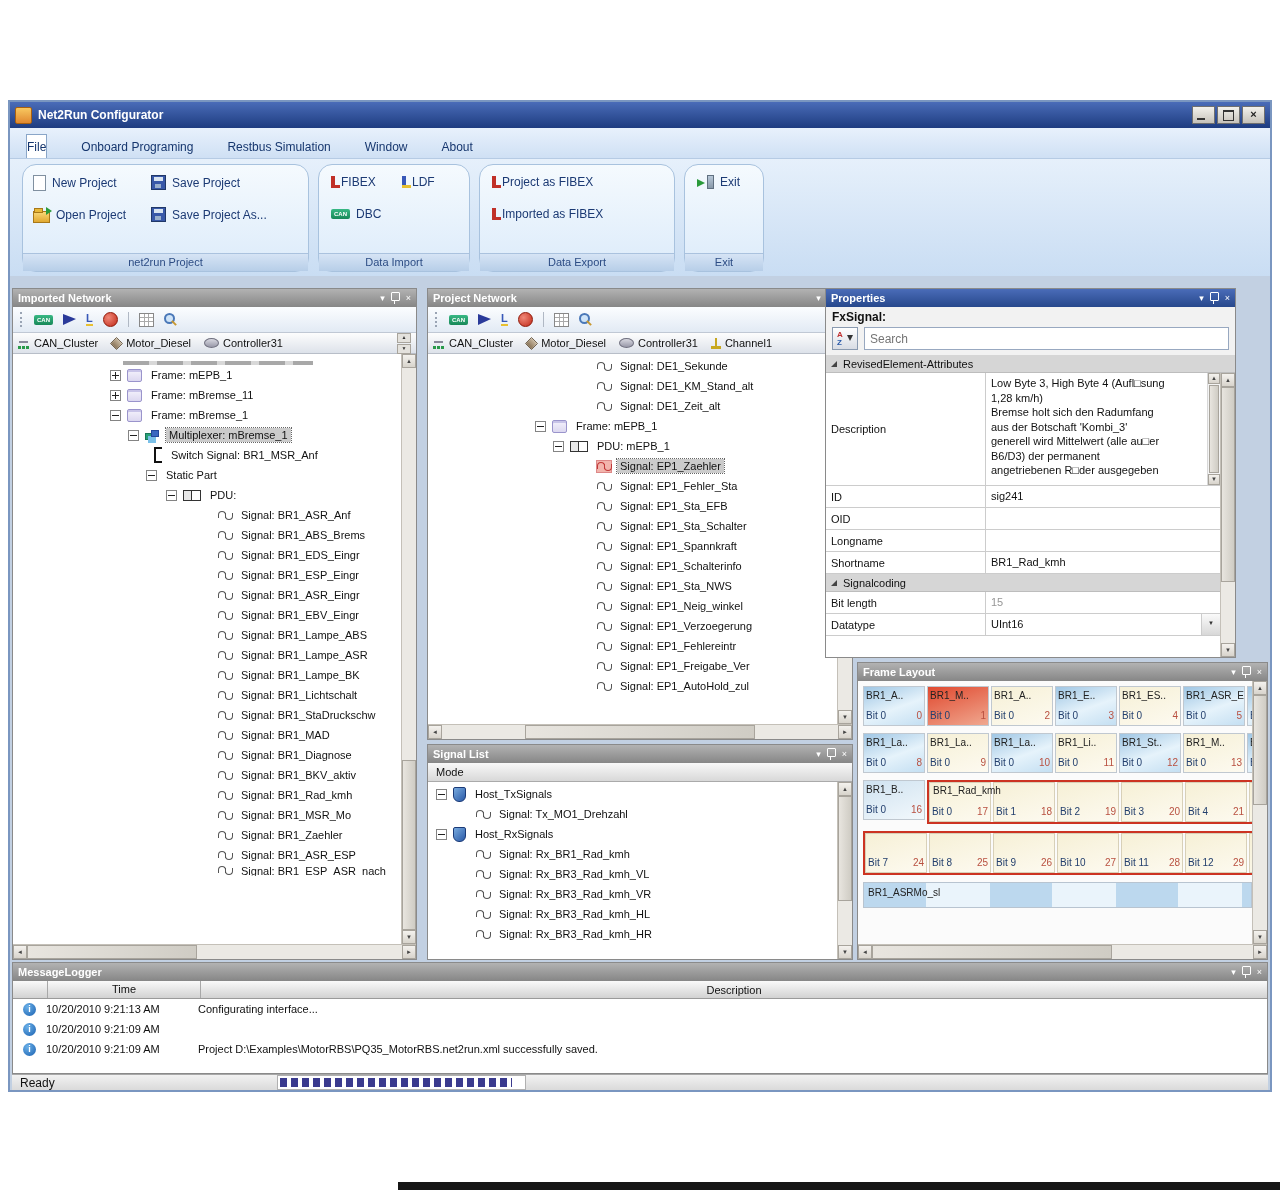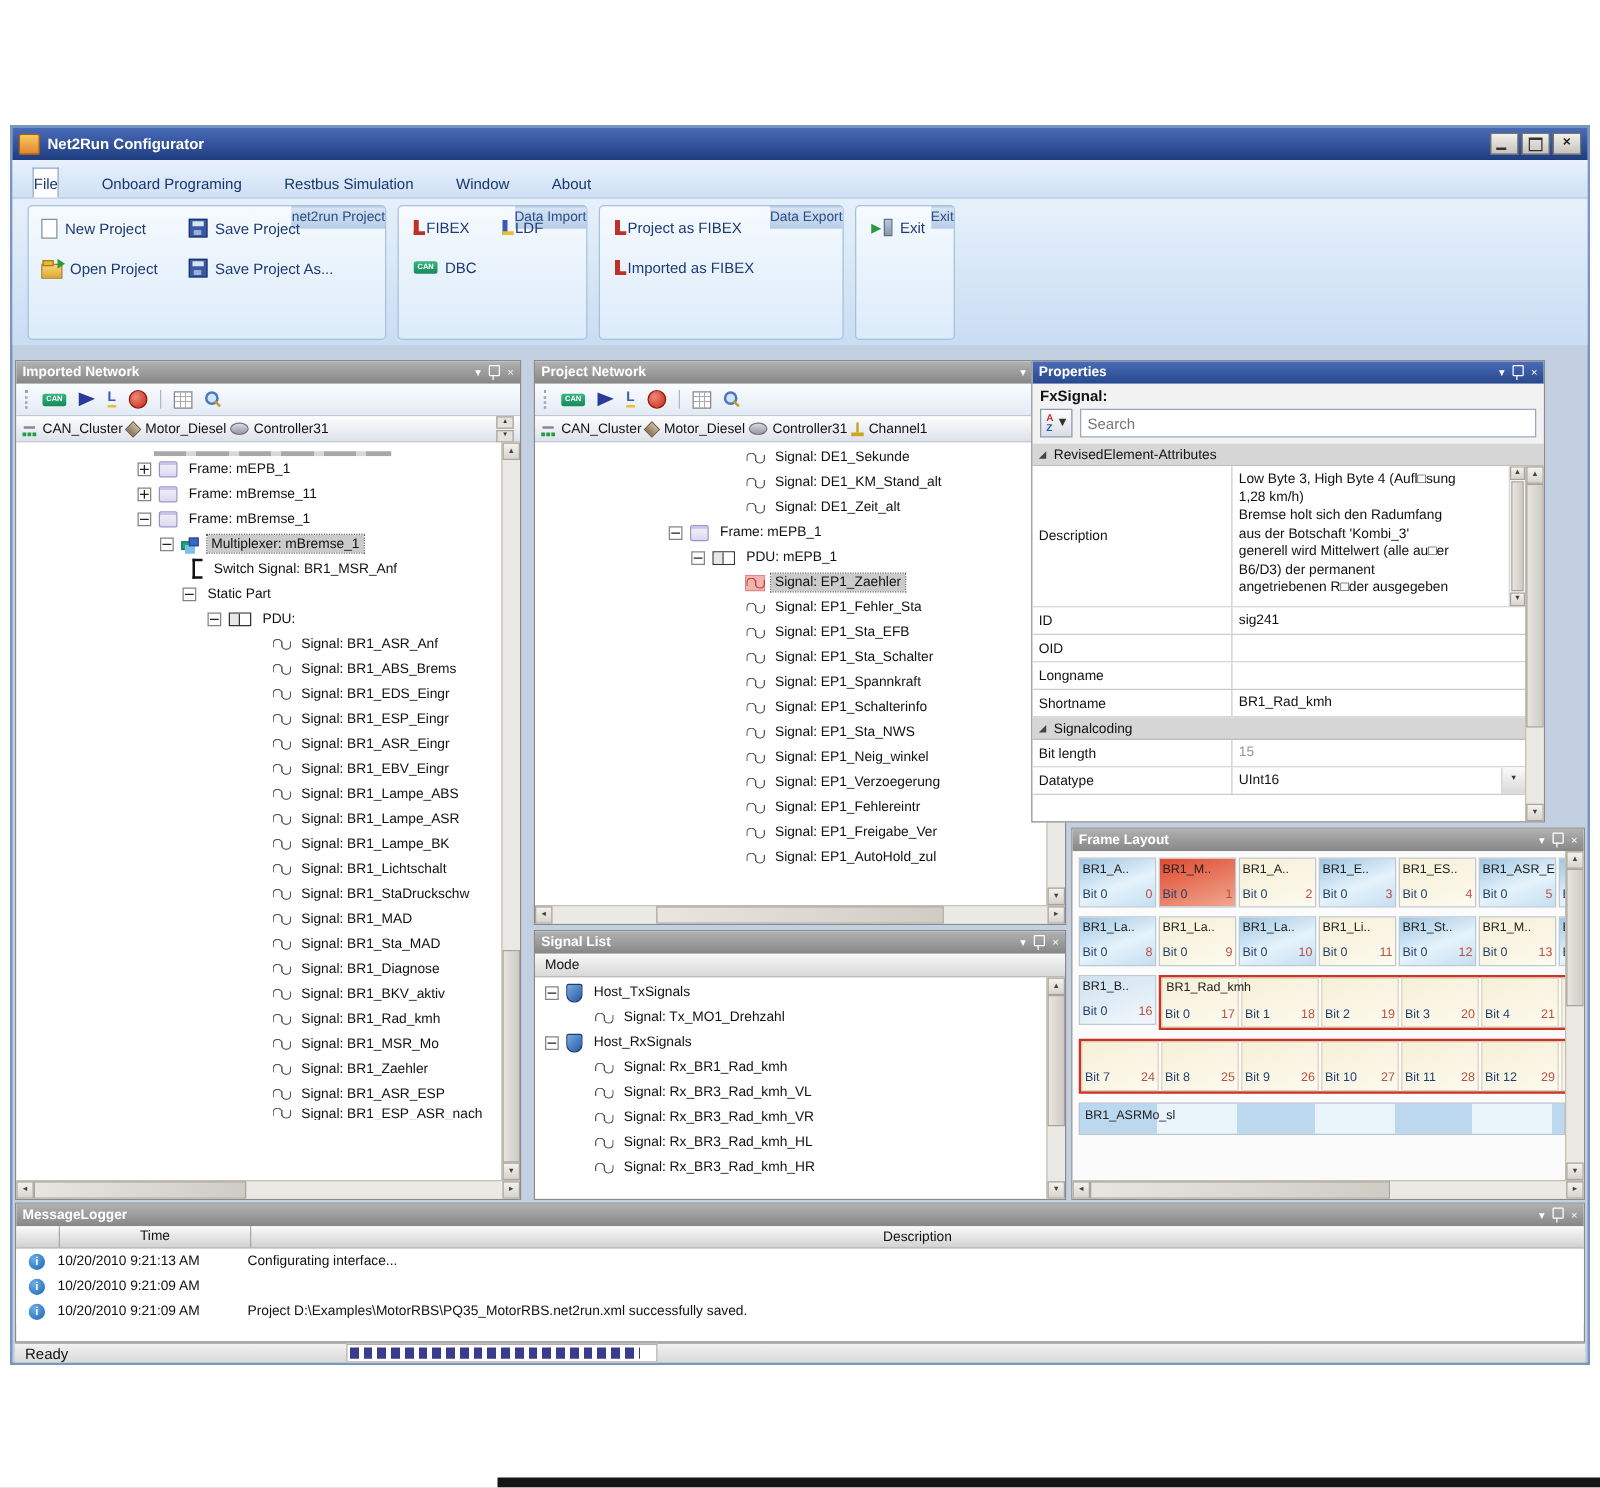--- a/index.html
+++ b/index.html
@@ -18,22 +18,22 @@
         font-size:11px;line-height:14px;text-align:center;color:#222;position:relative}
   .wbtn .minbar{position:absolute;left:4px;right:9px;bottom:3px;height:2px;background:#333}
   .wbtn .maxbox{position:absolute;left:5px;top:3px;width:9px;height:8px;border:1px solid #333;border-top-width:2px}
 
   
   .tabsrow{height:30px;background:linear-gradient(#e8f1fc,#cfe0f4);display:flex;align-items:flex-end;
            padding-left:16px;gap:34px;border-bottom:1px solid #b6cbe4}
   .tab{font-size:12px;color:#16366e;padding:5px 0 4px}
   .tab.active{background:#fff;border:1px solid #8aa6c8;border-bottom:none;font-weight:normal}
   .ribbon{height:112px;background:linear-gradient(#e6f0fb,#c9ddf3);display:flex;gap:9px;padding:5px 0 0 12px}
-  .rgroup{height:108px;background:linear-gradient(#f5fafe,#dcebfa);border:1px solid #a8c2de;border-radius:4px;
-          display:flex;flex-direction:row;box-sizing:border-box}
+  .rgroup{height:108px;background:linear-gradient(#f5fafe,#dcebfa);border:1px solid #a8c2de;border-radius:14px;
+          display:flex;flex-direction:column;box-sizing:border-box}
   .rg-body{flex:1;position:relative}
   .rg-cap{height:17px;background:linear-gradient(#d6e4f5,#b7cee8);text-align:center;font-size:11px;
           color:#2c4c84;border-top:1px solid #aac2de;line-height:16px}
   .rbtn{position:absolute;display:flex;align-items:center;gap:6px;font-size:12px;color:#1c3a74;white-space:nowrap;cursor:default}
   
   .ic{flex:none;display:inline-block;position:relative}
   .ic-new{width:11px;height:14px;background:#fff;border:1px solid #8090a0}
   .ic-save,.ic-saveas{width:13px;height:13px;background:#3858a8;border:1px solid #203868}
   .ic-save::before,.ic-saveas::before{content:"";position:absolute;left:2px;top:1px;right:2px;height:4px;background:#d8e4f0}
   .ic-save::after,.ic-saveas::after{content:"";position:absolute;left:3px;bottom:1px;width:6px;height:4px;background:#9ab0cc}
@@ -71,21 +71,21 @@
   .ti-lin{font-size:11px;font-weight:bold;color:#3858b8;border-bottom:2px solid #e8c030;line-height:11px}
   .ti-alert{width:13px;height:13px;border-radius:50%;background:radial-gradient(circle at 35% 35%,#f08878,#c02818);border:1px solid #901808}
   .ti-grid{width:13px;height:12px;border:1px solid #888;background:
     linear-gradient(transparent 0 3px,#aaa 3px 4px,transparent 4px 7px,#aaa 7px 8px,transparent 8px),
     linear-gradient(90deg,#fff 0 4px,#aaa 4px 5px,#fff 5px 8px,#aaa 8px 9px,#fff 9px)}
   .ti-search{width:13px;height:13px;position:relative}
   .ti-search::before{content:"";position:absolute;width:7px;height:7px;border:2px solid #4a78b8;border-radius:50%;left:0;top:0;background:#cfe4f8}
   .ti-search::after{content:"";position:absolute;width:6px;height:2px;background:#c89830;transform:rotate(45deg);right:0;bottom:2px}
 
   .crumbbar{height:20px;flex:none;background:linear-gradient(#fdfdfd,#dde2ea);border-bottom:1px solid #b8bec8;
-            display:flex;align-items:center;font-size:11px;color:#111;padding:0 5px;gap:3px;white-space:nowrap}
+            display:flex;align-items:center;font-size:11px;color:#111;padding:0 5px;gap:13px;white-space:nowrap}
   .crumb{display:flex;align-items:center;gap:4px}
   .ci{display:inline-block;flex:none;position:relative}
   .ci-net{width:12px;height:11px}
   .ci-net::before{content:"";position:absolute;left:0;top:8px;width:3px;height:3px;background:#2a9a4a;box-shadow:4px 0 0 #2a9a4a,8px 0 0 #2a9a4a}
   .ci-net::after{content:"";position:absolute;left:1px;top:3px;width:9px;height:2px;background:#889}
   .ci-ecu{width:9px;height:9px;background:linear-gradient(#c8b8a0,#8a7458);border:1px solid #665640;transform:rotate(45deg) scale(.85)}
   .ci-ctrl{width:13px;height:8px;background:linear-gradient(#d8d8e0,#9898a8);border:1px solid #70707f;border-radius:50%}
   .ci-chan{width:10px;height:11px}
   .ci-chan::before{content:"";position:absolute;left:4px;top:0;width:2px;height:8px;background:#c8a820}
   .ci-chan::after{content:"";position:absolute;left:0;bottom:0;width:10px;height:3px;background:#c8a820}
@@ -465,26 +465,20 @@
               <span class="tlabel">Signal: BR1_StaDruckschw</span>
             </div>
 
             <div class="trow">
               <span class="tind" style="width: 205px;"></span>
 
               <span class="ticon signal"></span>
               <span class="tlabel">Signal: BR1_MAD</span>
             </div>
 
-            <div class="trow">
-              <span class="tind" style="width: 205px;"></span>
-
-              <span class="ticon signal"></span>
-              <span class="tlabel">Signal: BR1_Sta_MAD</span>
-            </div>
 
             <div class="trow">
               <span class="tind" style="width: 205px;"></span>
 
               <span class="ticon signal"></span>
               <span class="tlabel">Signal: BR1_Diagnose</span>
             </div>
 
             <div class="trow">
               <span class="tind" style="width: 205px;"></span>

